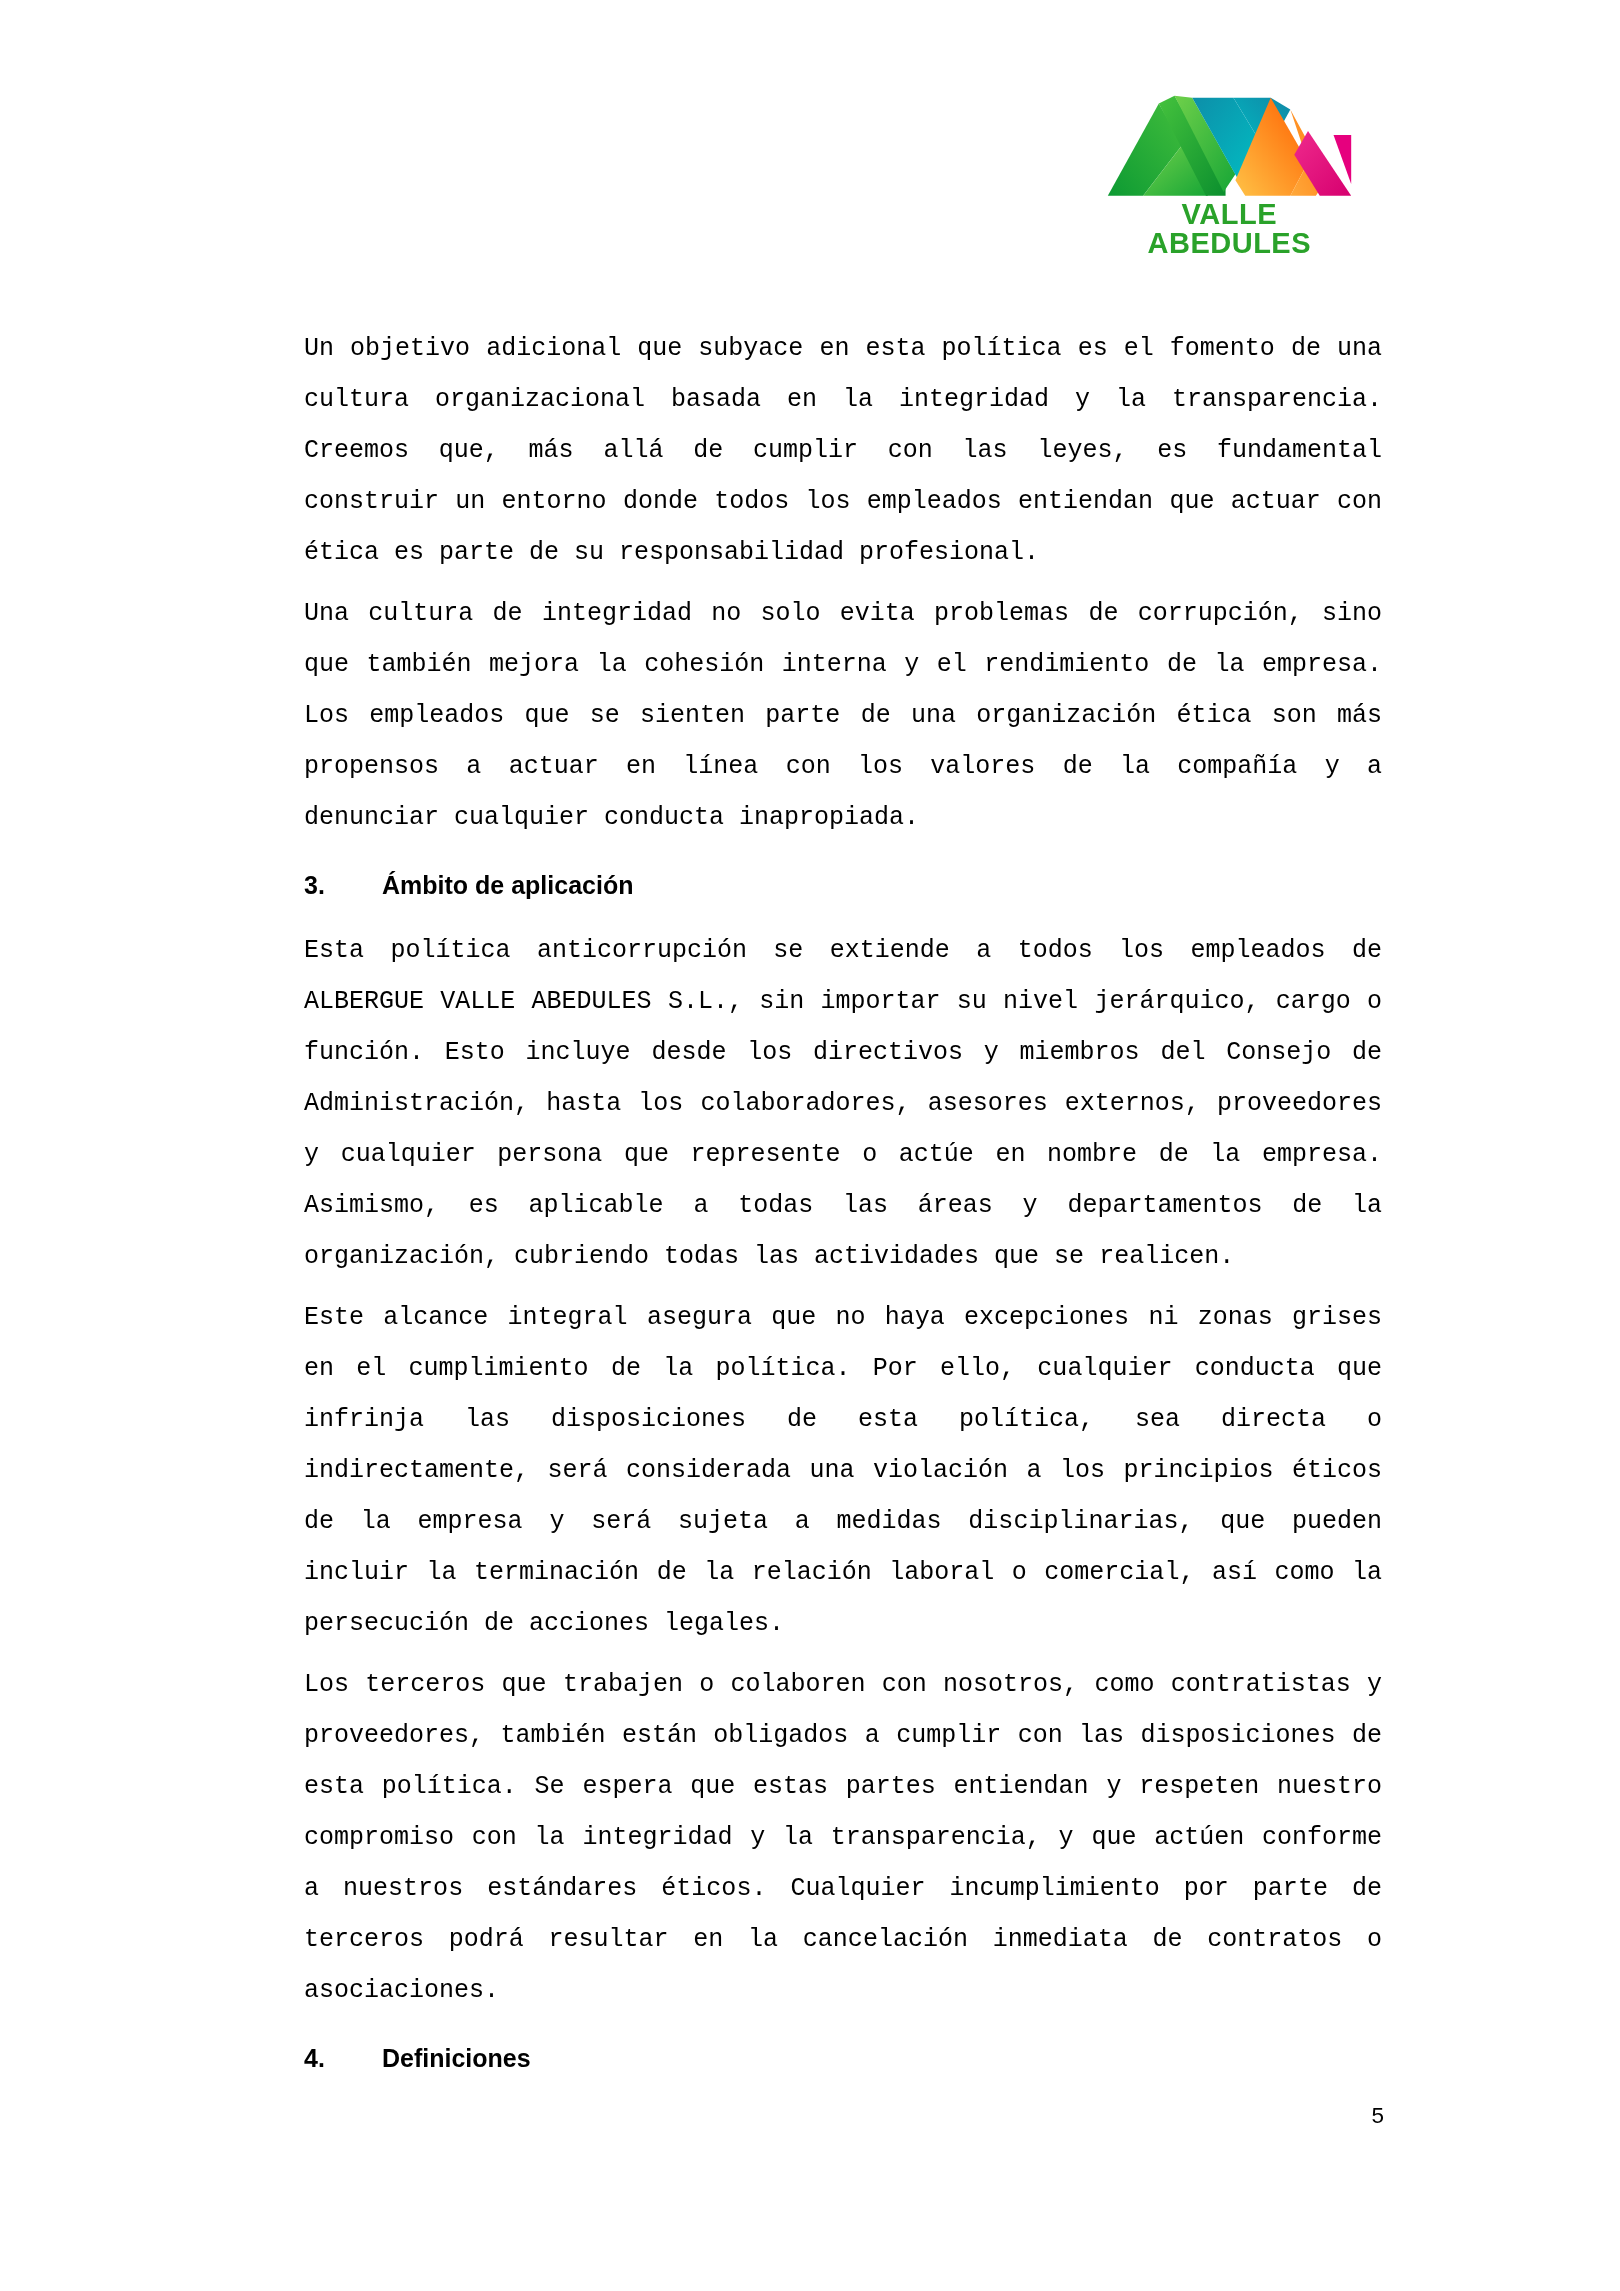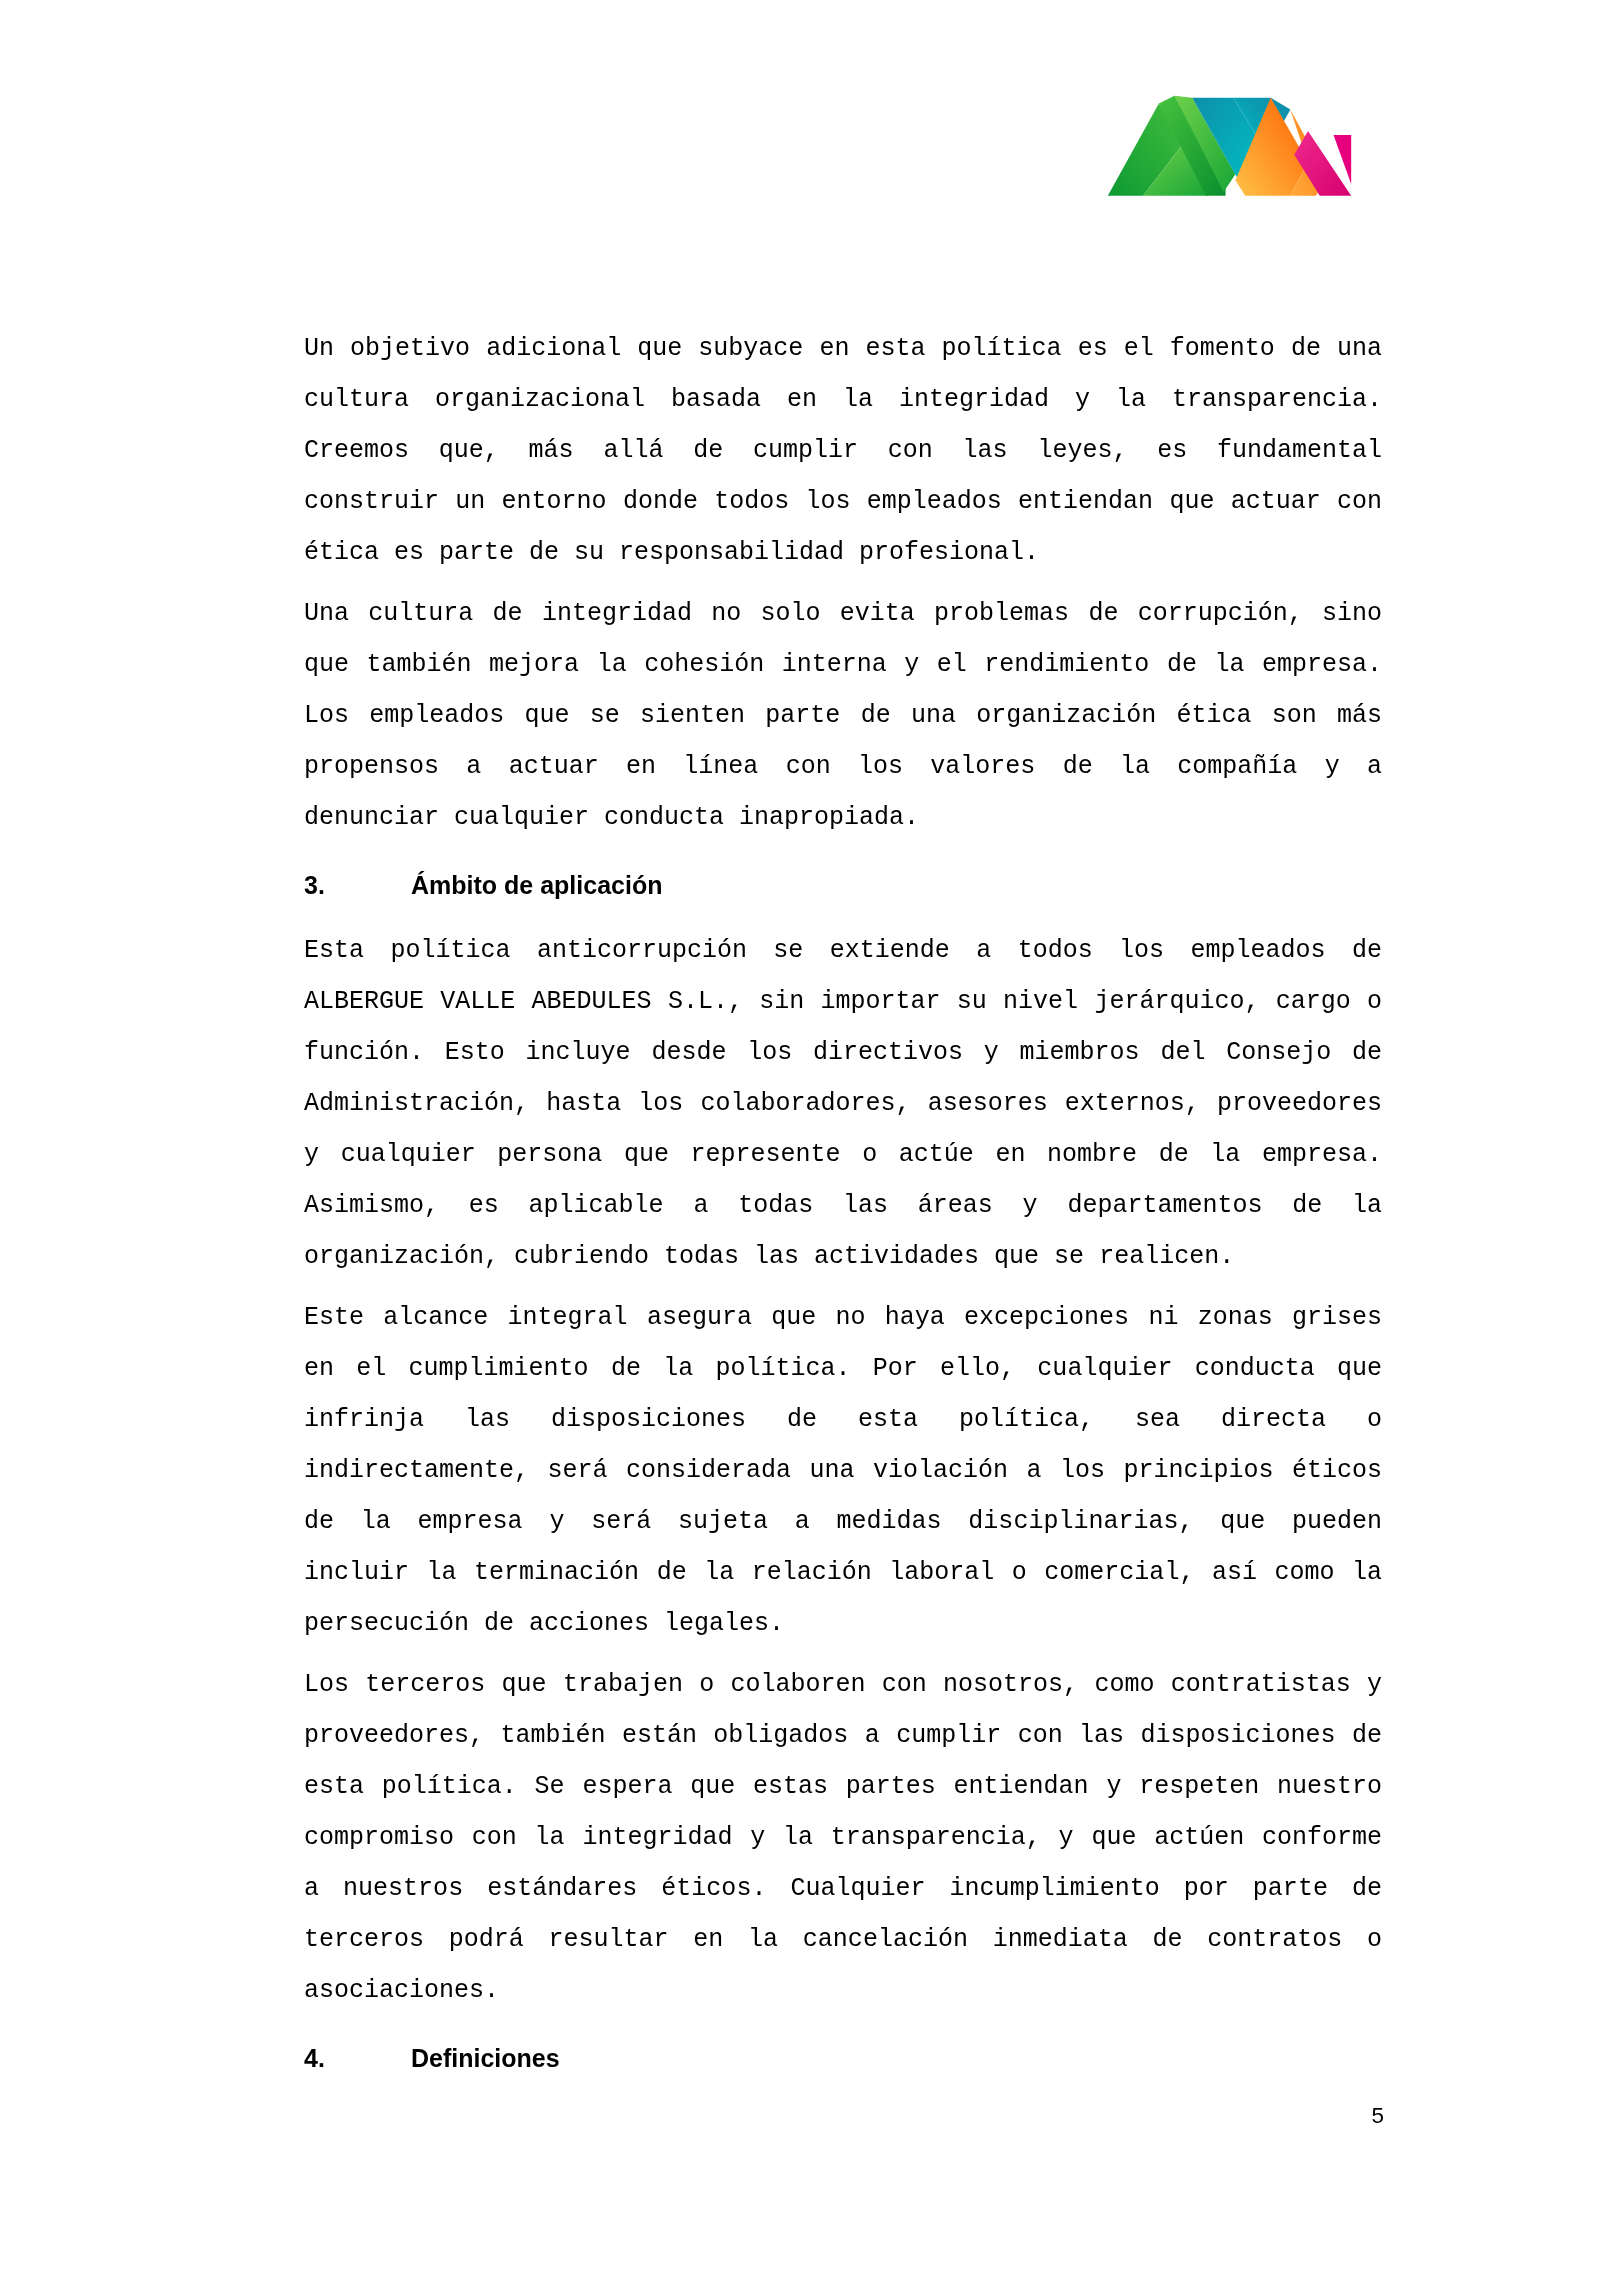--- a/index.html
+++ b/index.html
@@ -79,21 +79,20 @@
     font-family: "Liberation Sans", sans-serif;
     display: flex;
   }
   h2.heading .num {
     display: inline-block;
     width: 78px;
     flex: 0 0 78px;
   }
   h2.heading .title {
     display: inline-block;
-    margin-left: 29px;
   }
 
   
   .page-number {
     position: absolute;
     left: 0;
     top: 2105px;
     width: 1384px;
     text-align: right;
     font-size: 22.5px;
@@ -153,20 +152,21 @@
         <polygon points="96,22 150,118 172,78 138,22" fill="url(#gTeal)"></polygon>
         <polygon points="138,22 172,78 196,34 176,22" fill="url(#gTealB)"></polygon>
 
         <polygon points="176,22 214,88 196,122 150,122 140,106" fill="url(#gOrange)"></polygon>
         <polygon points="196,34 234,104 222,122 196,122 214,88" fill="url(#gOrangeB)"></polygon>
 
         <polygon points="214,56 258,122 226,122 200,80" fill="url(#gMagenta)"></polygon>
         <polygon points="240,60 258,60 258,110" fill="#e6007e"></polygon>
       </svg>
     </div>
+    <div class="logo-word">VALLE ABEDULES</div>
   </div>
 
   <div class="content">
 
     <p class="para">Un objetivo adicional que subyace en esta política es el fomento de una cultura organizacional basada en la integridad y la transparencia. Creemos que, más allá de cumplir con las leyes, es fundamental construir un entorno donde todos los empleados entiendan que actuar con ética es parte de su responsabilidad profesional.</p>
 
     <p class="para">Una cultura de integridad no solo evita problemas de corrupción, sino que también mejora la cohesión interna y el rendimiento de la empresa. Los empleados que se sienten parte de una organización ética son más propensos a actuar en línea con los valores de la compañía y a denunciar cualquier conducta inapropiada.</p>
 
     <h2 class="heading">
       <span class="num">3.</span>

